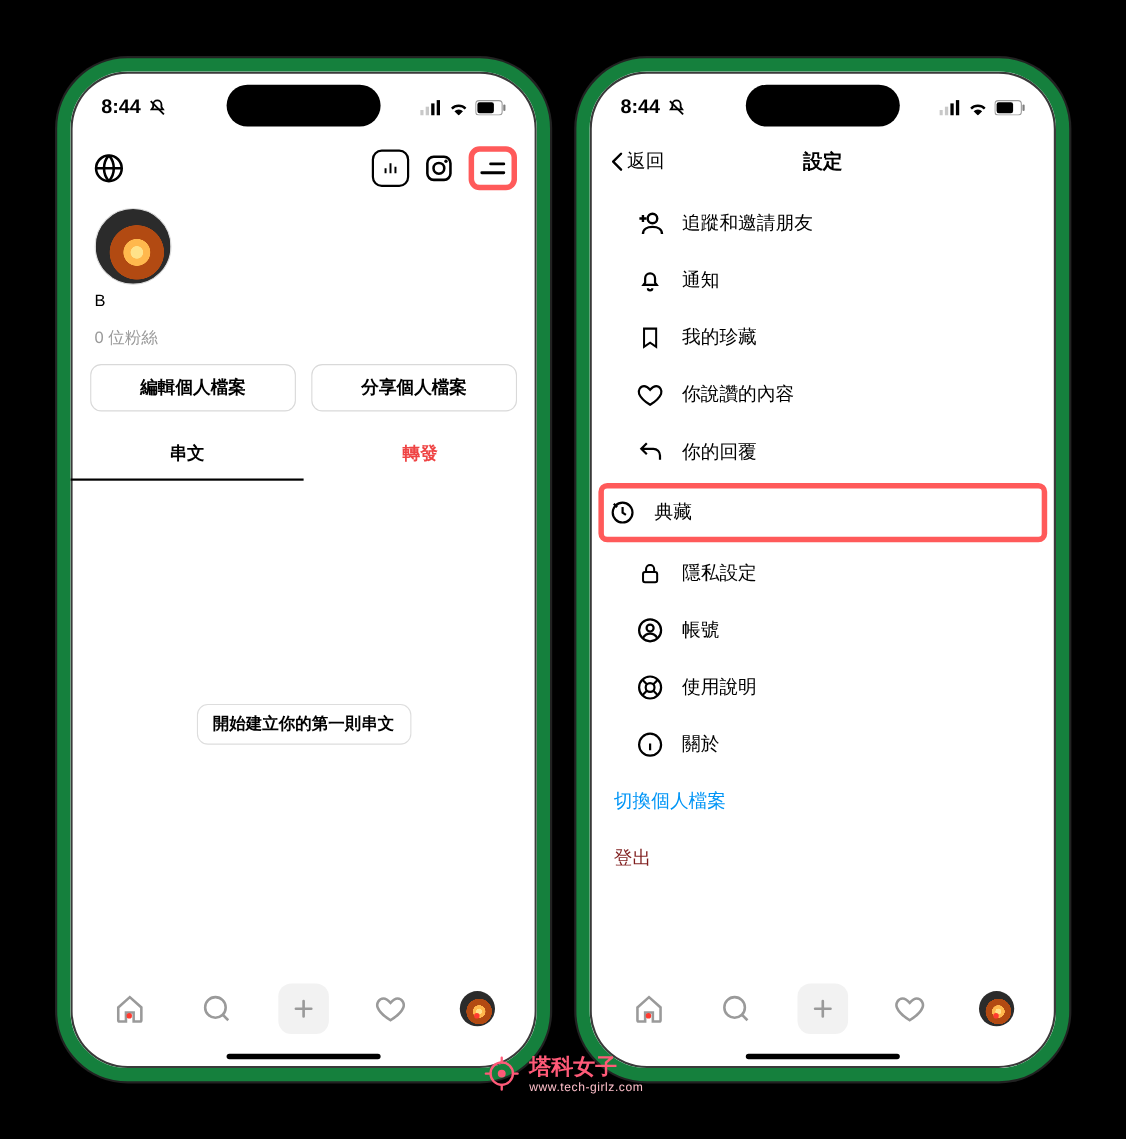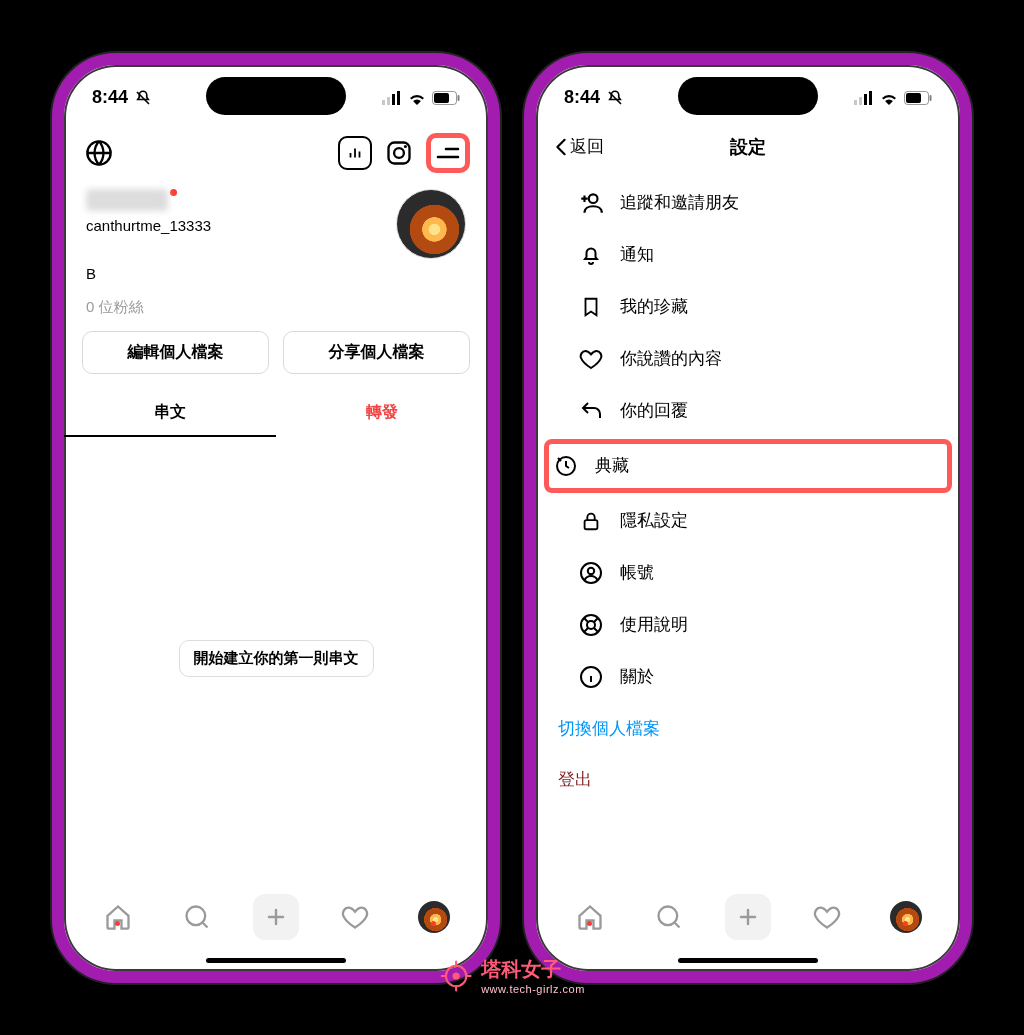--- a/index.html
+++ b/index.html
@@ -17,21 +17,21 @@
     height: 1035px;
     display: flex;
     justify-content: center;
     align-items: center;
     gap: 24px;
   }
   .phone {
     width: 448px;
     height: 930px;
     background: #fff;
-    border: 12px solid #a21caf;
+    border: 12px solid #15803d;
     border-radius: 64px;
     box-shadow: inset 0 0 0 2px #3a3a3a, 0 0 0 2px #222;
     position: relative;
     overflow: hidden;
   }
   .notch {
     position: absolute;
     top: 12px;
     left: 50%;
     transform: translateX(-50%);
@@ -203,27 +203,20 @@
             <div class="icon-btn" style="width:30px;height:26px">
               <svg width="24" height="18" viewBox="0 0 24 18" stroke="#000" stroke-width="2.6" stroke-linecap="round">
                   <path d="M10 5h12M2 13h20"></path>
                 </svg>
             </div>
           </div>
         </div>
       </div>
 
       <div class="profile-row">
-        <div>
-          <div style="display:flex;align-items:flex-start;">
-            <span class="username-redact"></span>
-            <span class="red-dot"></span>
-          </div>
-          <div class="handle">canthurtme_13333</div>
-        </div>
         <div class="avatar"></div>
       </div>
       <div class="bio">B</div>
       <div class="followers">0 位粉絲</div>
 
       <div class="btn-row">
         <div class="pill-btn">編輯個人檔案</div>
         <div class="pill-btn">分享個人檔案</div>
       </div>
 

